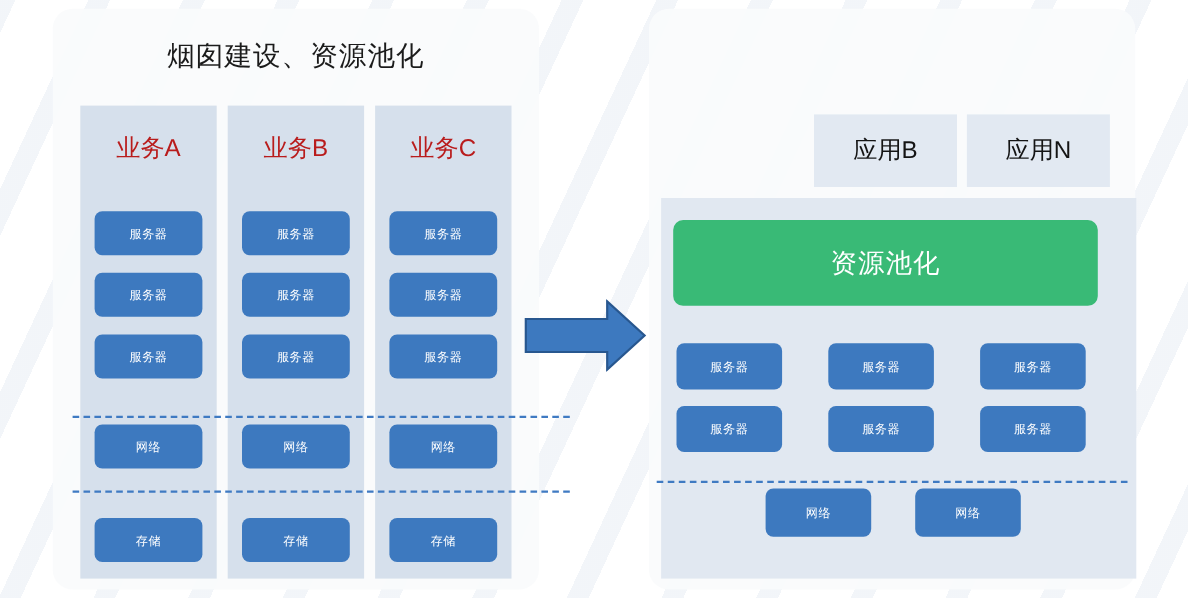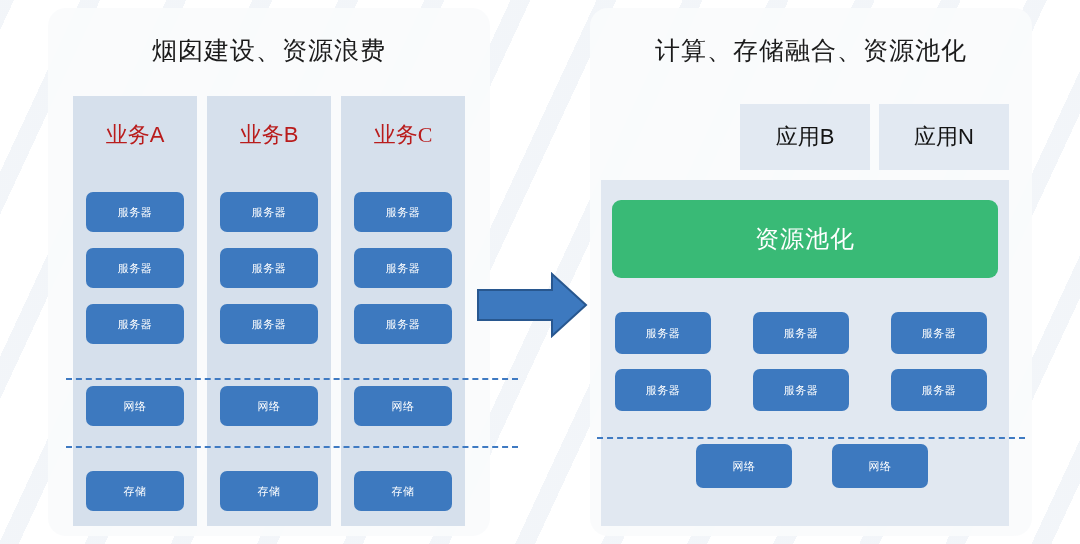--- a/index.html
+++ b/index.html
@@ -56,21 +56,21 @@
   
   .silo-col {
     position: absolute;
     top: 88px;
     width: 124px;
     height: 430px;
     background: #d6e0ec;
   }
   #silo-col-0 { left: 25px;  }
   #silo-col-1 { left: 159px; }
-  #silo-col-2 { left: 293px; font-family: Liberation Serif, serif; }
+  #silo-col-2 { left: 293px; }
 
   .silo-head {
     position: absolute;
     top: 0;
     left: 0;
     width: 124px;
     height: 78px;
     display: flex;
     align-items: center;
     justify-content: center;
@@ -136,20 +136,21 @@
   #app-box-1 { left: 150px; }
   #app-box-2 { left: 289px; }
 
   #pool-container {
     position: absolute;
     left: 11px;
     top: 172px;
     width: 408px;
     height: 346px;
     background: #e1e8f1;
+    padding-left: 24px;
   }
   #pool-bar {
     position: absolute;
     left: 11px;
     top: 20px;
     width: 386px;
     height: 78px;
     background: #39ba76;
     border-radius: 9px;
     display: flex;
@@ -189,21 +190,21 @@
     border-top: 2px dashed #3f7ac2;
   }
 </style>
 </head>
 <body>
 
 <div id="canvas">
 
   <div class="panel" id="panel-left">
 
-    <div class="panel-title">烟囱建设、资源浪费</div>
+    <div class="panel-title">烟囱建设、资源池化</div>
 
     <div class="silo-col" id="silo-col-0">
       <div class="silo-head">业务A</div>
       <div class="blue-box sb-0">服务器</div>
       <div class="blue-box sb-1">服务器</div>
       <div class="blue-box sb-2">服务器</div>
       <div class="blue-box nw-0">网络</div>
       <div class="blue-box st-0">存储</div>
     </div>
 
@@ -230,21 +231,20 @@
   </div>
 
   <div id="arrow">
     <svg width="112" height="66" viewBox="0 0 112 66" xmlns="http://www.w3.org/2000/svg">
       <polygon points="2,18 76,18 76,2 110,33 76,64 76,48 2,48" fill="#3d79bf" stroke="#28578f" stroke-width="2" stroke-linejoin="miter"></polygon>
     </svg>
   </div>
 
   <div class="panel" id="panel-right">
 
-    <div class="panel-title">计算、存储融合、资源池化</div>
 
     <div class="app-box" id="app-box-2">应用N</div>
     <div class="app-box" id="app-box-1">应用B</div>
 
     <div id="pool-container">
 
       <div id="pool-bar">资源池化</div>
 
       <div class="blue-box srv srv-c0 srv-r0">服务器</div>
       <div class="blue-box srv srv-c1 srv-r0">服务器</div>

